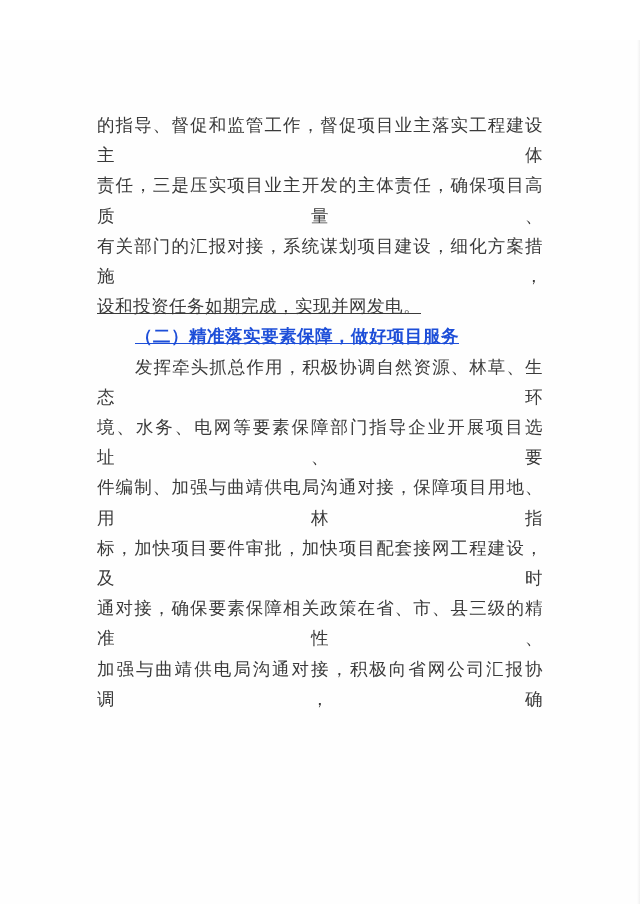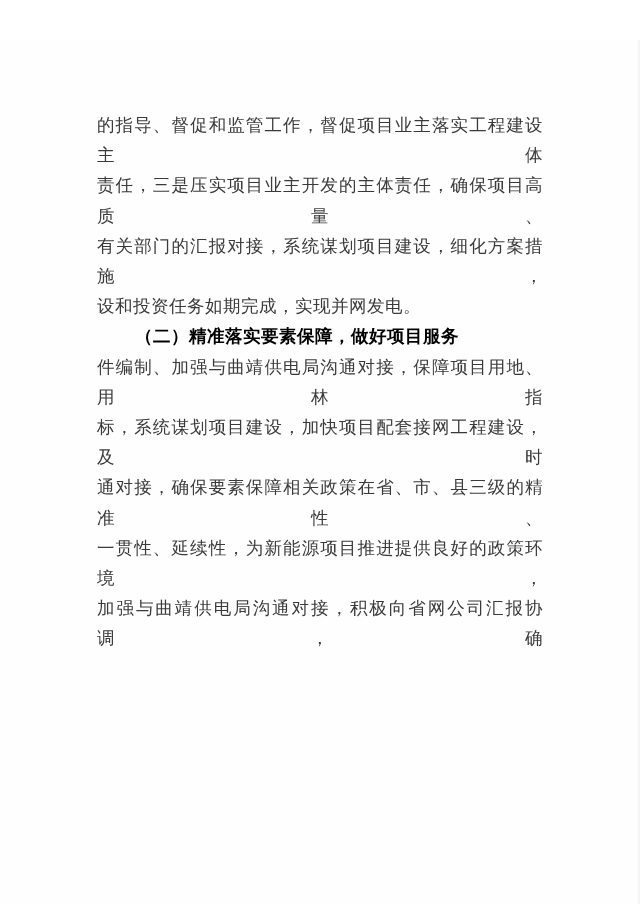--- a/index.html
+++ b/index.html
@@ -38,40 +38,42 @@
   .ln {
     min-height: 30.2px;
   }
   .just {
     text-align: justify;
     text-align-last: justify;
   }
   .short {
     text-align: left;
     text-align-last: left;
+    text-decoration: underline;
   }
   .ind {
     text-indent: 38px;
   }
   .head {
     font-weight: 700;
-    color: #000000;
+    color: #1d4ed8;
     text-indent: 38px;
   }
 </style>
 </head>
 <body>
 
 <div class="page">
   <div class="text-block">
     <div class="ln just">的指导、督促和监管工作，督促项目业主落实工程建设主体</div>
     <div class="ln just">责任，三是压实项目业主开发的主体责任，确保项目高质量、</div>
     <div class="ln just">有关部门的汇报对接，系统谋划项目建设，细化方案措施，</div>
     <div class="ln short">设和投资任务如期完成，实现并网发电。</div>
     <div class="ln short head">（二）精准落实要素保障，做好项目服务</div>
+    <div class="ln just ind">发挥牵头抓总作用，积极协调自然资源、林草、生态环</div>
+    <div class="ln just">境、水务、电网等要素保障部门指导企业开展项目选址、要</div>
     <div class="ln just">件编制、加强与曲靖供电局沟通对接，保障项目用地、用林指</div>
-    <div class="ln just">标，系统谋划项目建设，加快项目配套接网工程建设，及时</div>
+    <div class="ln just">标，加快项目要件审批，加快项目配套接网工程建设，及时</div>
     <div class="ln just">通对接，确保要素保障相关政策在省、市、县三级的精准性、</div>
-    <div class="ln just">一贯性、延续性，为新能源项目推进提供良好的政策环境，</div>
     <div class="ln just">加强与曲靖供电局沟通对接，积极向省网公司汇报协调，确</div>
 
   </div>
 </div>
 
 </body></html>

